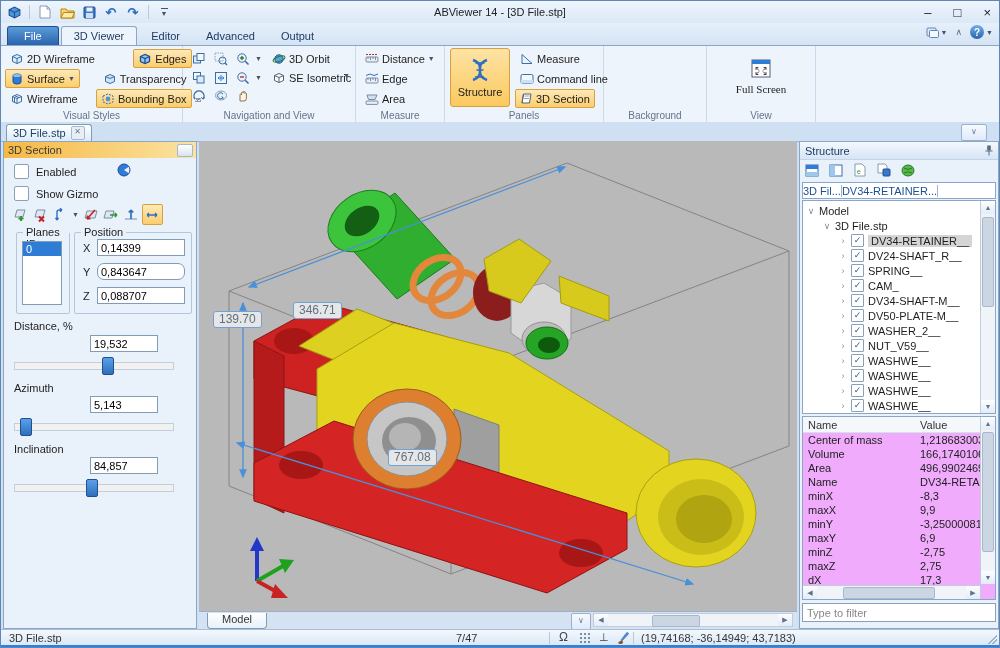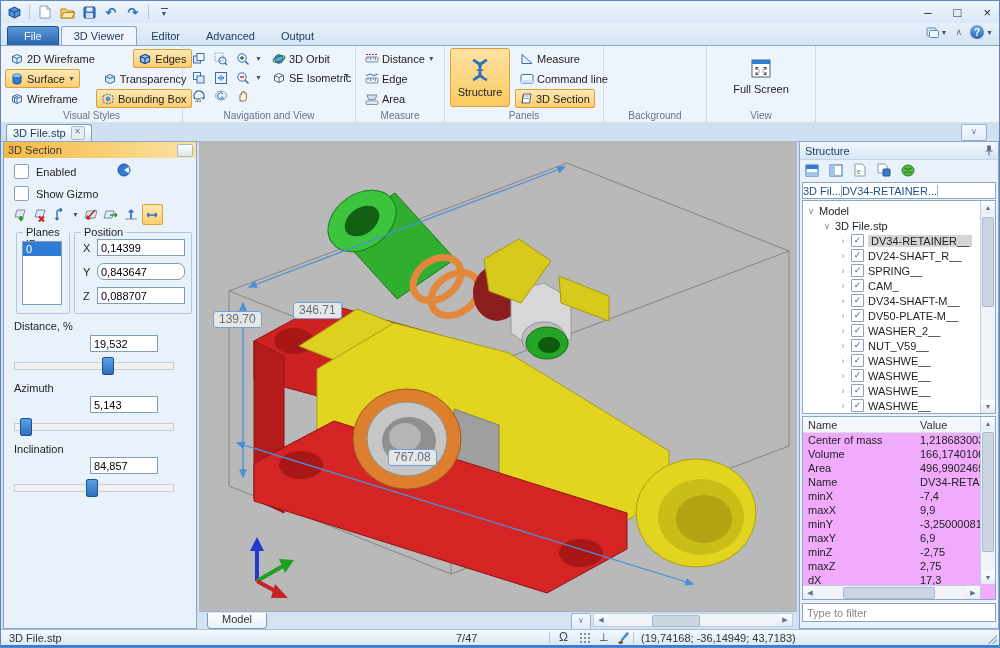--- a/index.html
+++ b/index.html
@@ -145,20 +145,21 @@
           </svg>
       </span>
       <span class="qbtn" style="color:#2f6fbd;font-size:13px;font-weight:bold;">↶</span>
       <span class="qbtn" style="color:#2f6fbd;font-size:13px;font-weight:bold;">↷</span>
       <span class="vsep"></span>
       <span class="qbtn" style="flex-direction:column;gap:1px;">
         <span style="width:7px;height:1px;background:#44536b;"></span>
           <span class="caret">▼</span>
       </span>
     </div>
+    <div class="title-center">ABViewer 14 - [3D File.stp]</div>
     <div class="caption-btns">
       <span>–</span>
       <span>□</span>
       <span>×</span>
     </div>
   </div>
 
   <div class="abs tabrow">
     <span class="mtab file">File</span>
     <span class="mtab active">3D Viewer</span>
@@ -381,21 +382,21 @@
         </span>
       </div>
       <div class="glabel">Panels</div>
     </div>
 
     <div class="rgroup" style="width:102px;">
       <div class="glabel">Background</div>
     </div>
 
     <div class="rgroup" style="width:108px;border-right:1px solid #ccd9ea;">
-      <div class="abs bigbtn" style="left:21px;top:2px;width:66px;height:57px;">
+      <div class="abs bigbtn" style="left:21px;top:2px;width:66px;height:57px;font-family:Liberation Serif, serif;">
         <svg width="24" height="22" viewBox="0 0 24 22">
           <rect x="3" y="2" width="18" height="17" fill="#fff" stroke="#55606e"></rect>
           <rect x="3" y="2" width="18" height="4" fill="#2f7cd6"></rect>
           <path d="M7 9.5 L10 12.5 M7 9.5 h2.4 M7 9.5 v2.4 M17 9.5 L14 12.5 M17 9.5 h-2.4 M17 9.5 v2.4 M7 16.5 L10 13.5 M7 16.5 h2.4 M7 16.5 v-2.4 M17 16.5 L14 13.5 M17 16.5 h-2.4 M17 16.5 v-2.4" stroke="#444" fill="none"></path>
         </svg>
         <span>Full Screen</span>
       </div>
       <div class="glabel">View</div>
     </div>
     <div style="flex:1;"></div>
@@ -741,21 +742,21 @@
         <div class="prow">
             <span class="pn">Area</span>
             <span class="pv">496,990246925092</span>
           </div>
         <div class="prow">
             <span class="pn">Name</span>
             <span class="pv">DV34-RETAINER__</span>
           </div>
         <div class="prow">
             <span class="pn">minX</span>
-            <span class="pv">-7,4</span>
+            <span class="pv">-8,3</span>
           </div>
         <div class="prow">
             <span class="pn">maxX</span>
             <span class="pv">9,9</span>
           </div>
         <div class="prow">
             <span class="pn">minY</span>
             <span class="pv">-3,250000815</span>
           </div>
         <div class="prow">

